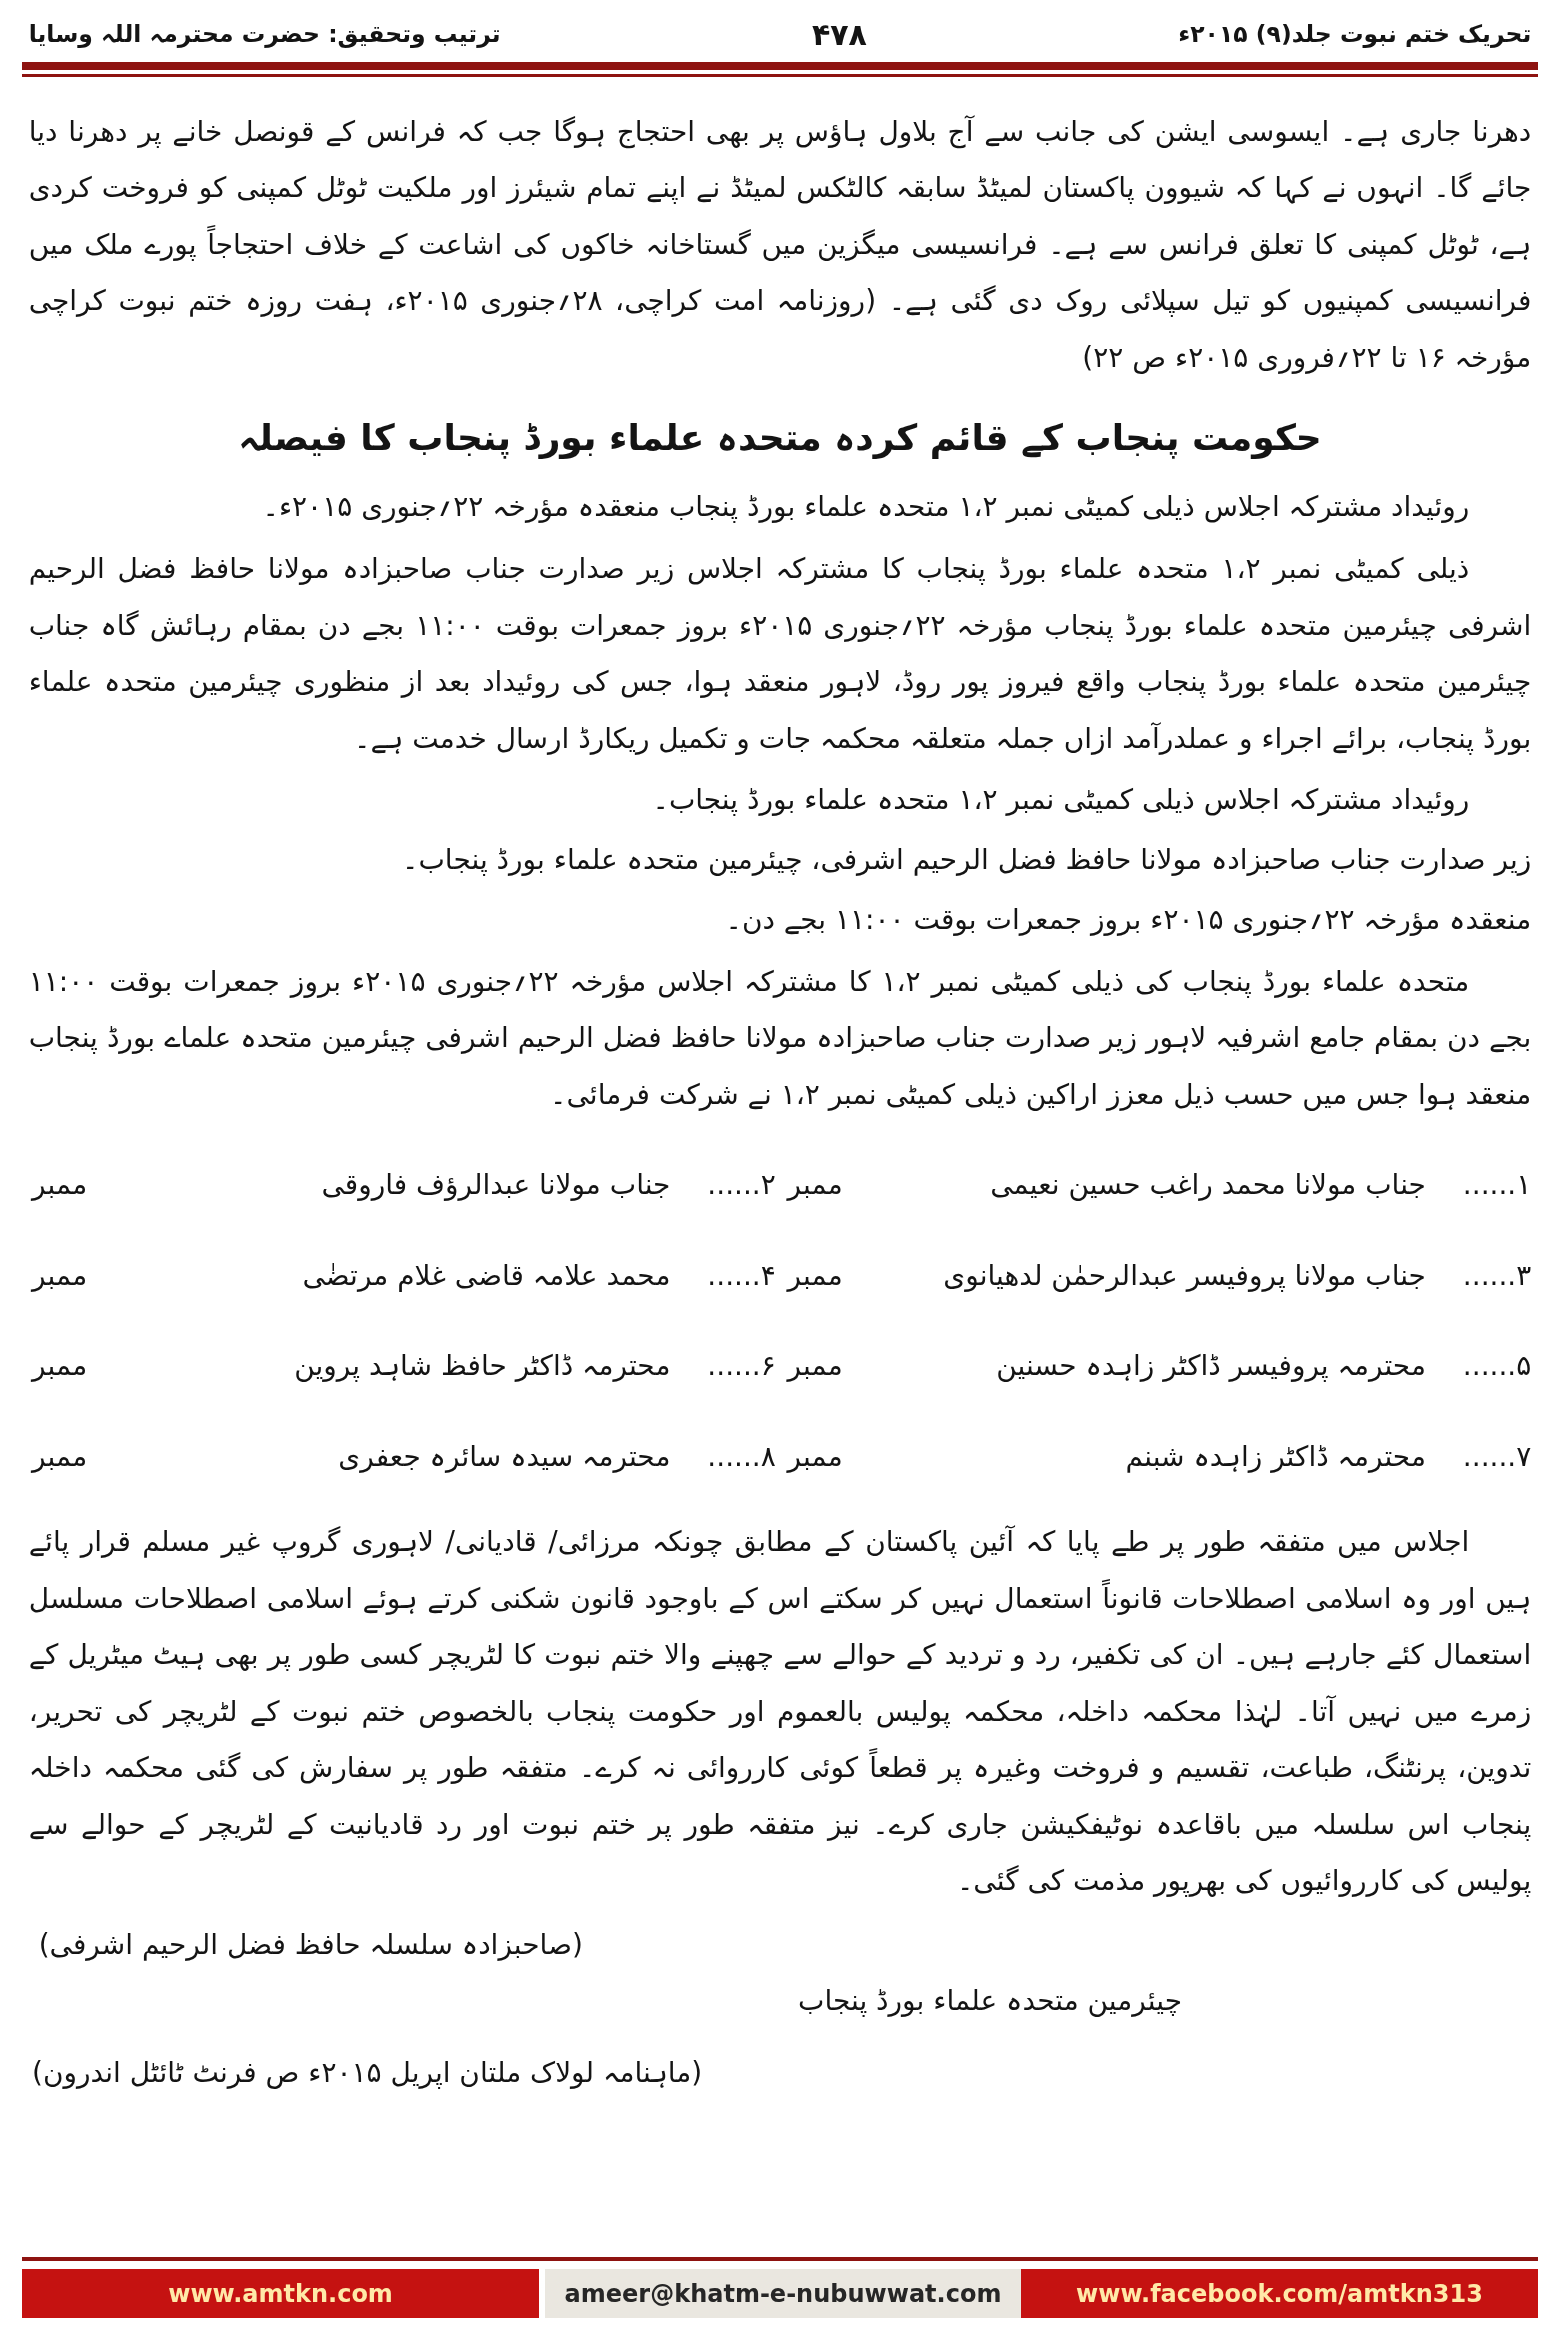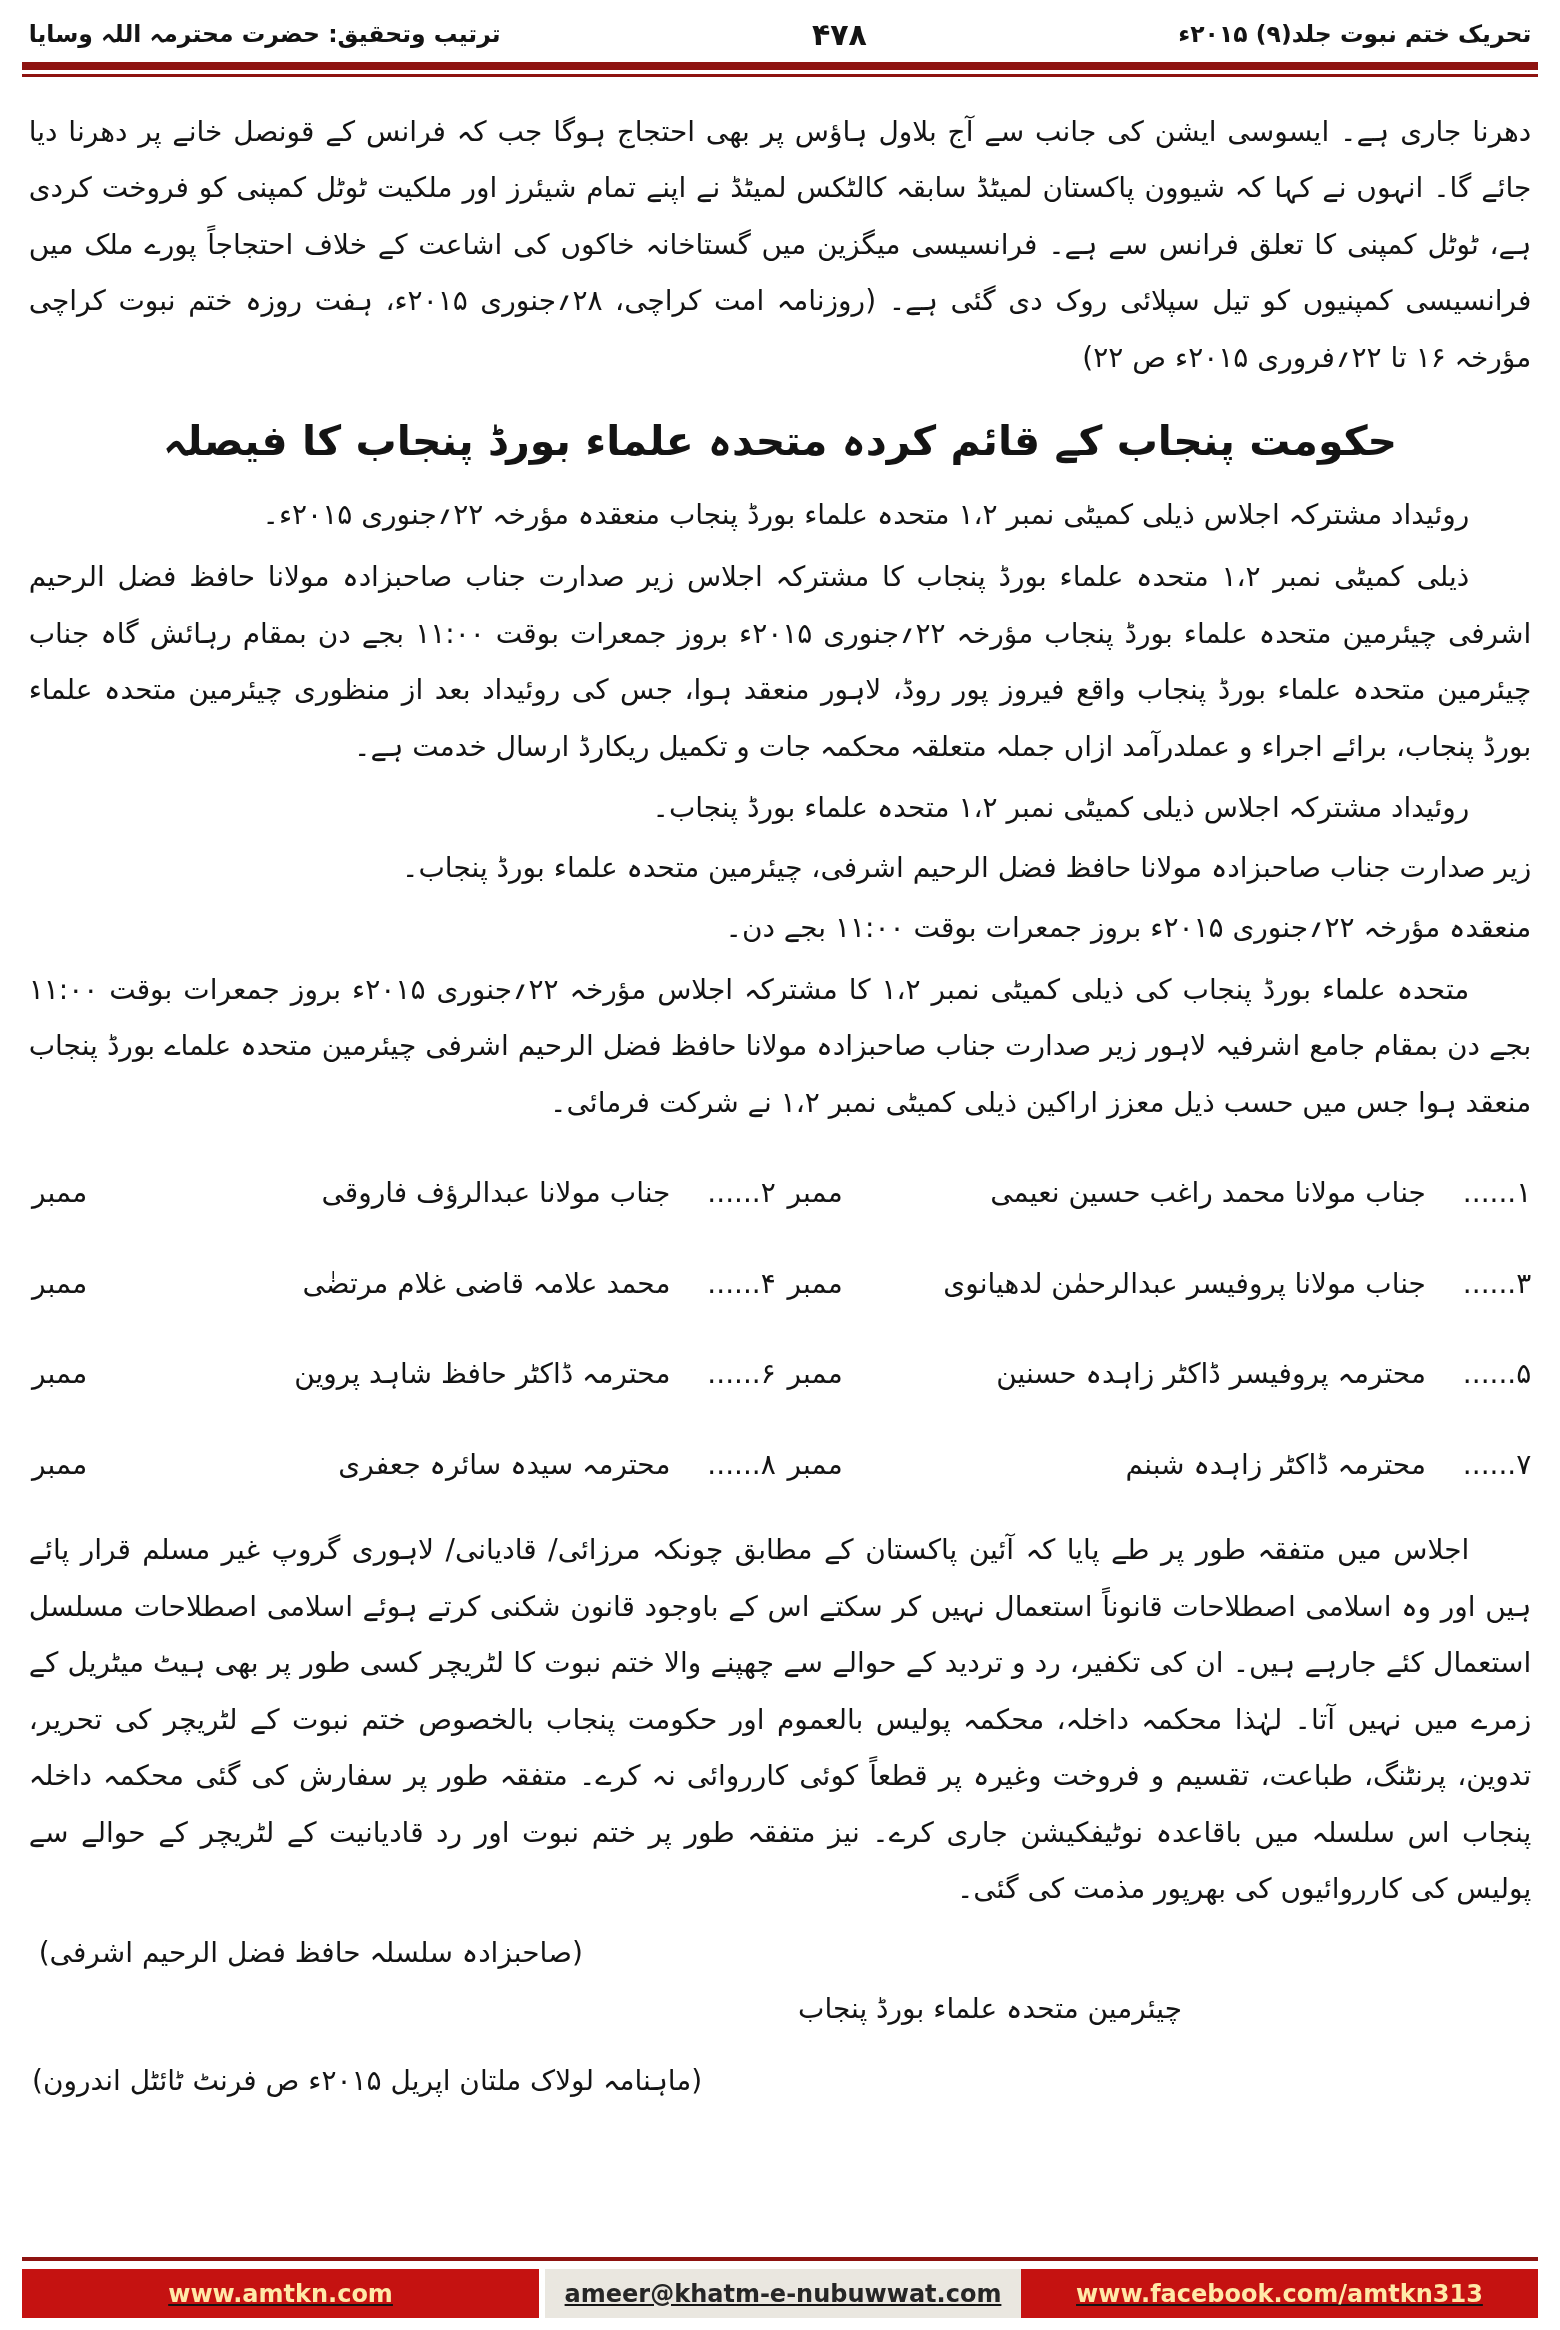--- a/index.html
+++ b/index.html
@@ -25,42 +25,42 @@
   .content {
     flex: 1; overflow: hidden;
     padding: 22px 6.7px 5px;
     font-size: 28px; line-height: 2.02;
     text-align: justify;
   }
   .para { margin: 5px 0; }
   .indent { text-indent: 62px; }
   .citation { white-space: normal; }
   .section-heading {
-    text-align: center; font-weight: bold; font-size: 41px;
+    text-align: center; font-weight: bold; font-size: 36px;
     margin: 22px 0 13.4px; text-indent: 0; line-height: 1.6;
   }
   .plainline { margin: 3.4px 0; text-align: right; }
   
   .members {
     display: grid;
     grid-template-columns: 97px 1fr 97px 97px 1fr 97px;
     column-gap: 8.4px; row-gap: 34px;
     margin: 34px 0 28.6px; align-items: baseline;
   }
   .m-num { white-space: nowrap; }
   .m-name { text-align: right; }
   .m-role { text-align: left; padding-left: 3.4px; }
   
   .sig-name { text-align: left; margin-top: 6.7px; padding-left: 10px; }
   .sig-title { text-align: center; padding-left: 420px; }
   .sig-source { text-align: left; margin-top: 15px; padding-left: 3.4px; }
   
   .page-footer { margin-top: auto; }
   .footer-rule { height: 3.4px; background: #8e1310; margin-bottom: 8.4px; }
-  .footer-bar { display: flex; direction: ltr; height: 49px; text-decoration: underline; }
+  .footer-bar { display: flex; direction: ltr; height: 49px; }
   .seg {
     flex: 1; display: flex; align-items: center; justify-content: center;
     font-size: 24px; font-weight: bold;
   }
   .seg-red { background: #c51211; color: #ffe9a8; }
   .seg-light { background: #eae7e0; color: #262626; flex: 0.92; margin-left: 6px; }
 </style>
 </head>
 <body>
 

